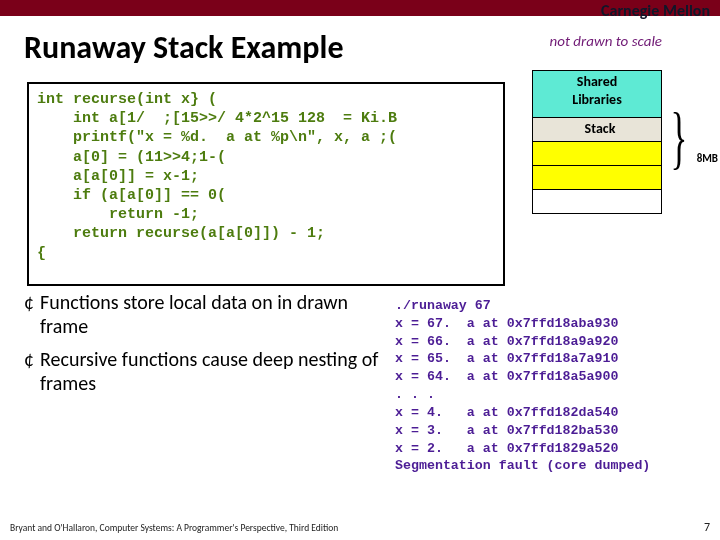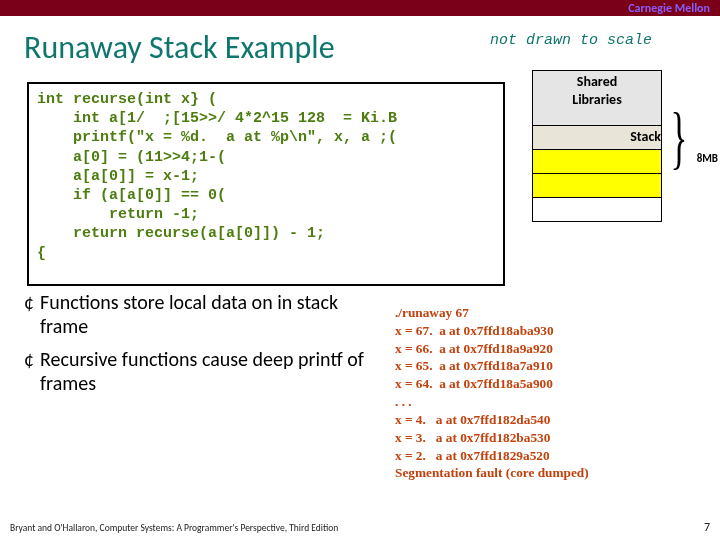--- a/index.html
+++ b/index.html
@@ -1,37 +1,37 @@
 <!DOCTYPE html>
 <html><head>
 <meta charset="utf-8">
 <style>
   * { margin: 0; padding: 0; box-sizing: border-box; }
   html, body { width: 720px; height: 540px; font-family: Calibri, Arial, sans-serif; background: #fff; overflow: hidden; }
   .slide { width: 720px; height: 540px; position: relative; background: #fff; }
   .topbar { width: 100%; height: 16px; background: #7a0019; }
-  .cmu { position: absolute; top: 1px; right: 10px; font-weight: bold; font-size: 12px; color: #8b5cf6; }
-  .title { position: absolute; top: 28px; left: 24px; font-size: 32px; font-weight: normal; color: #0f766e; }
-  .not-drawn { position: absolute; top: 32px; right: 68px; font-style: italic; font-size: 15px; color: #0f766e; font-family: Liberation Mono, monospace; }
+  .cmu { position: absolute; top: 1px; right: 10px; font-weight: bold; font-size: 16px; color: #0f172a; }
+  .title { position: absolute; top: 28px; left: 24px; font-size: 32px; font-weight: bold; color: #000000; }
+  .not-drawn { position: absolute; top: 32px; right: 58px; font-style: italic; font-size: 15px; color: #701a75; }
   .hexaddr { position: absolute; top: 64px; left: 280px; font-family: "Courier New", monospace; font-weight: bold; font-size: 17px; color: #000; margin-top: 24px; }
   .codebox { position: absolute; top: 82px; left: 27px; width: 478px; height: 204px; border: 2px solid #000; background: #fff; padding: 6px 8px; font-family: "Courier New", monospace; font-weight: bold; font-size: 15px; line-height: 1.28em; color: #4d7c0f; white-space: pre; overflow: hidden; }
   .memdiag { position: absolute; top: 70px; right: 58px; width: 130px; }
   .memcell { width: 130px; height: 24px; border: 1.5px solid #000; text-align: center; font-weight: bold; font-size: 14px; line-height: 22px; }
   .memcell + .memcell { border-top: none; }
-  .shared { background: #e5e5e5; height: 56px; line-height: 18px; padding-top: 2px; }
+  .shared { background: #5eead4; height: 48px; line-height: 18px; padding-top: 2px; }
   .stack { background: #e8e4d8; }
   .yellow { background: #ffff00; }
   .empty { background: #fff; }
   .brace { position: absolute; top: 110px; right: 24px; font-size: 70px; line-height: 56px; font-family: "Times New Roman", serif; transform: scaleX(0.5); }
   .mblabel { position: absolute; top: 152px; right: 2px; font-weight: bold; font-size: 11px; }
   .bullets { position: absolute; top: 290px; left: 18px; width: 370px; }
   .brow { display: flex; align-items: flex-start; margin-bottom: 8px; }
   .bmark { width: 22px; text-align: center; font-size: 20px; color: #000; line-height: 24px; flex-shrink: 0; }
   .btxt { font-size: 20px; color: #000; line-height: 1.22em; }
-  .runbox { position: absolute; top: 304px; left: 395px; width: 293px; font-family: Liberation Serif, serif; font-weight: bold; font-size: 13.3px; line-height: 1.34em; color: #c2410c; white-space: pre; }
+  .runbox { position: absolute; top: 297px; left: 395px; width: 293px; font-family: Liberation Mono, monospace; font-weight: bold; font-size: 13.3px; line-height: 1.34em; color: #4c1d95; white-space: pre; }
   .footer { position: absolute; bottom: 6px; left: 10px; font-size: 9.5px; color: #222; margin-top: 20px; }
   .pagenum { position: absolute; bottom: 6px; right: 10px; font-size: 12px; color: #222; }
 </style>
 </head>
 <body>
 
 <div class="slide">
   <div class="topbar"></div>
   <div class="cmu">Carnegie Mellon</div>
   <div class="title">Runaway Stack Example</div>
@@ -44,36 +44,36 @@
     a[0] = (11&gt;&gt;4;1-(
     a[a[0]] = x-1;
     if (a[a[0]] == 0(
         return -1;
     return recurse(a[a[0]]) - 1;
 {</div>
 
   <div class="memdiag">
     <div class="memcell shared" style="white-space:pre;">Shared
 Libraries</div>
-    <div class="memcell stack" style="text-align:right; padding-left:6px;">Stack</div>
+    <div class="memcell stack" style="text-align:center; padding-left:6px;">Stack</div>
     <div class="memcell yellow"></div>
     <div class="memcell yellow"></div>
     <div class="memcell empty"></div>
   </div>
   <div class="brace">}</div>
   <div class="mblabel">8MB</div>
 
   <div class="bullets">
     <div class="brow">
       <div class="bmark">¢</div>
-      <div class="btxt">Functions store local data on in stack frame</div>
+      <div class="btxt">Functions store local data on in drawn frame</div>
     </div>
     <div class="brow">
       <div class="bmark">¢</div>
-      <div class="btxt">Recursive functions cause deep printf of frames</div>
+      <div class="btxt">Recursive functions cause deep nesting of frames</div>
     </div>
   </div>
 
   <div class="runbox">./runaway 67
 x = 67.  a at 0x7ffd18aba930
 x = 66.  a at 0x7ffd18a9a920
 x = 65.  a at 0x7ffd18a7a910
 x = 64.  a at 0x7ffd18a5a900
 . . .
 x = 4.   a at 0x7ffd182da540

